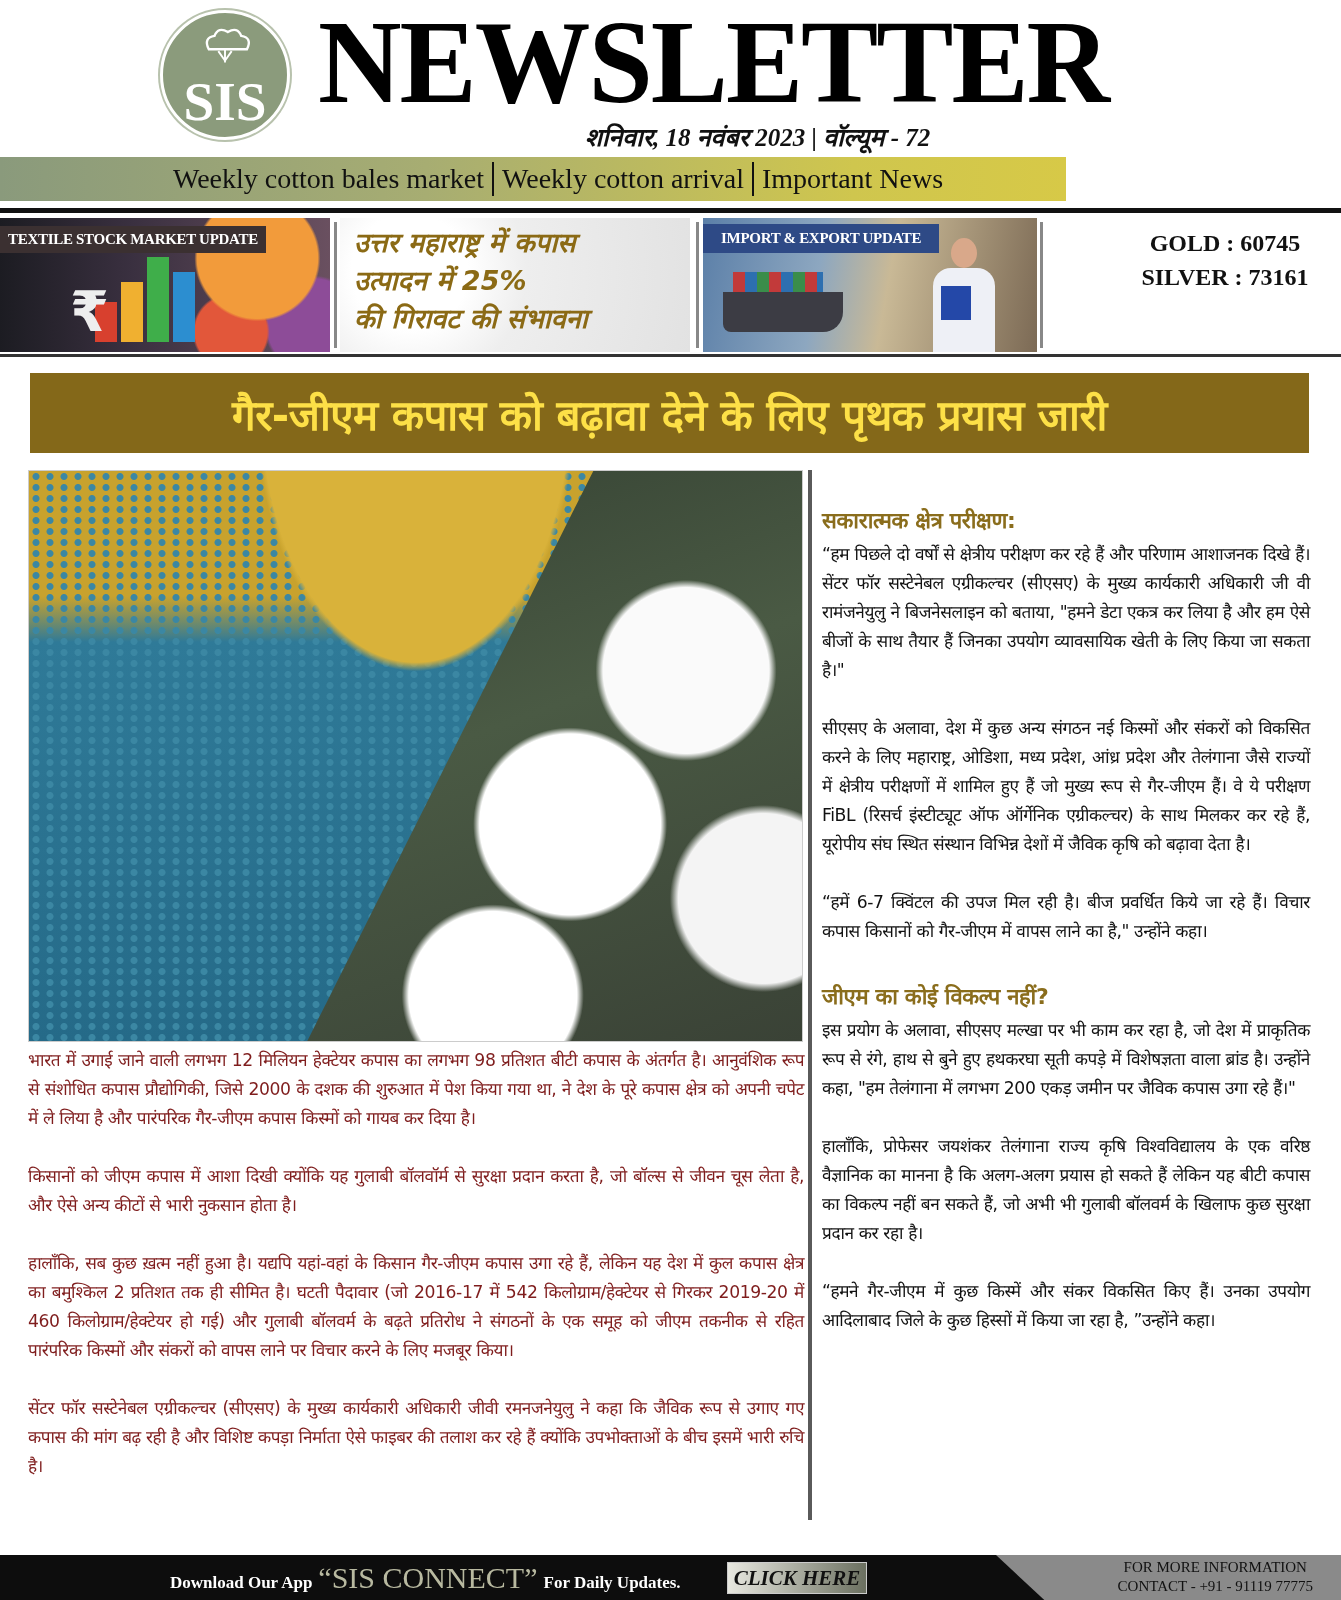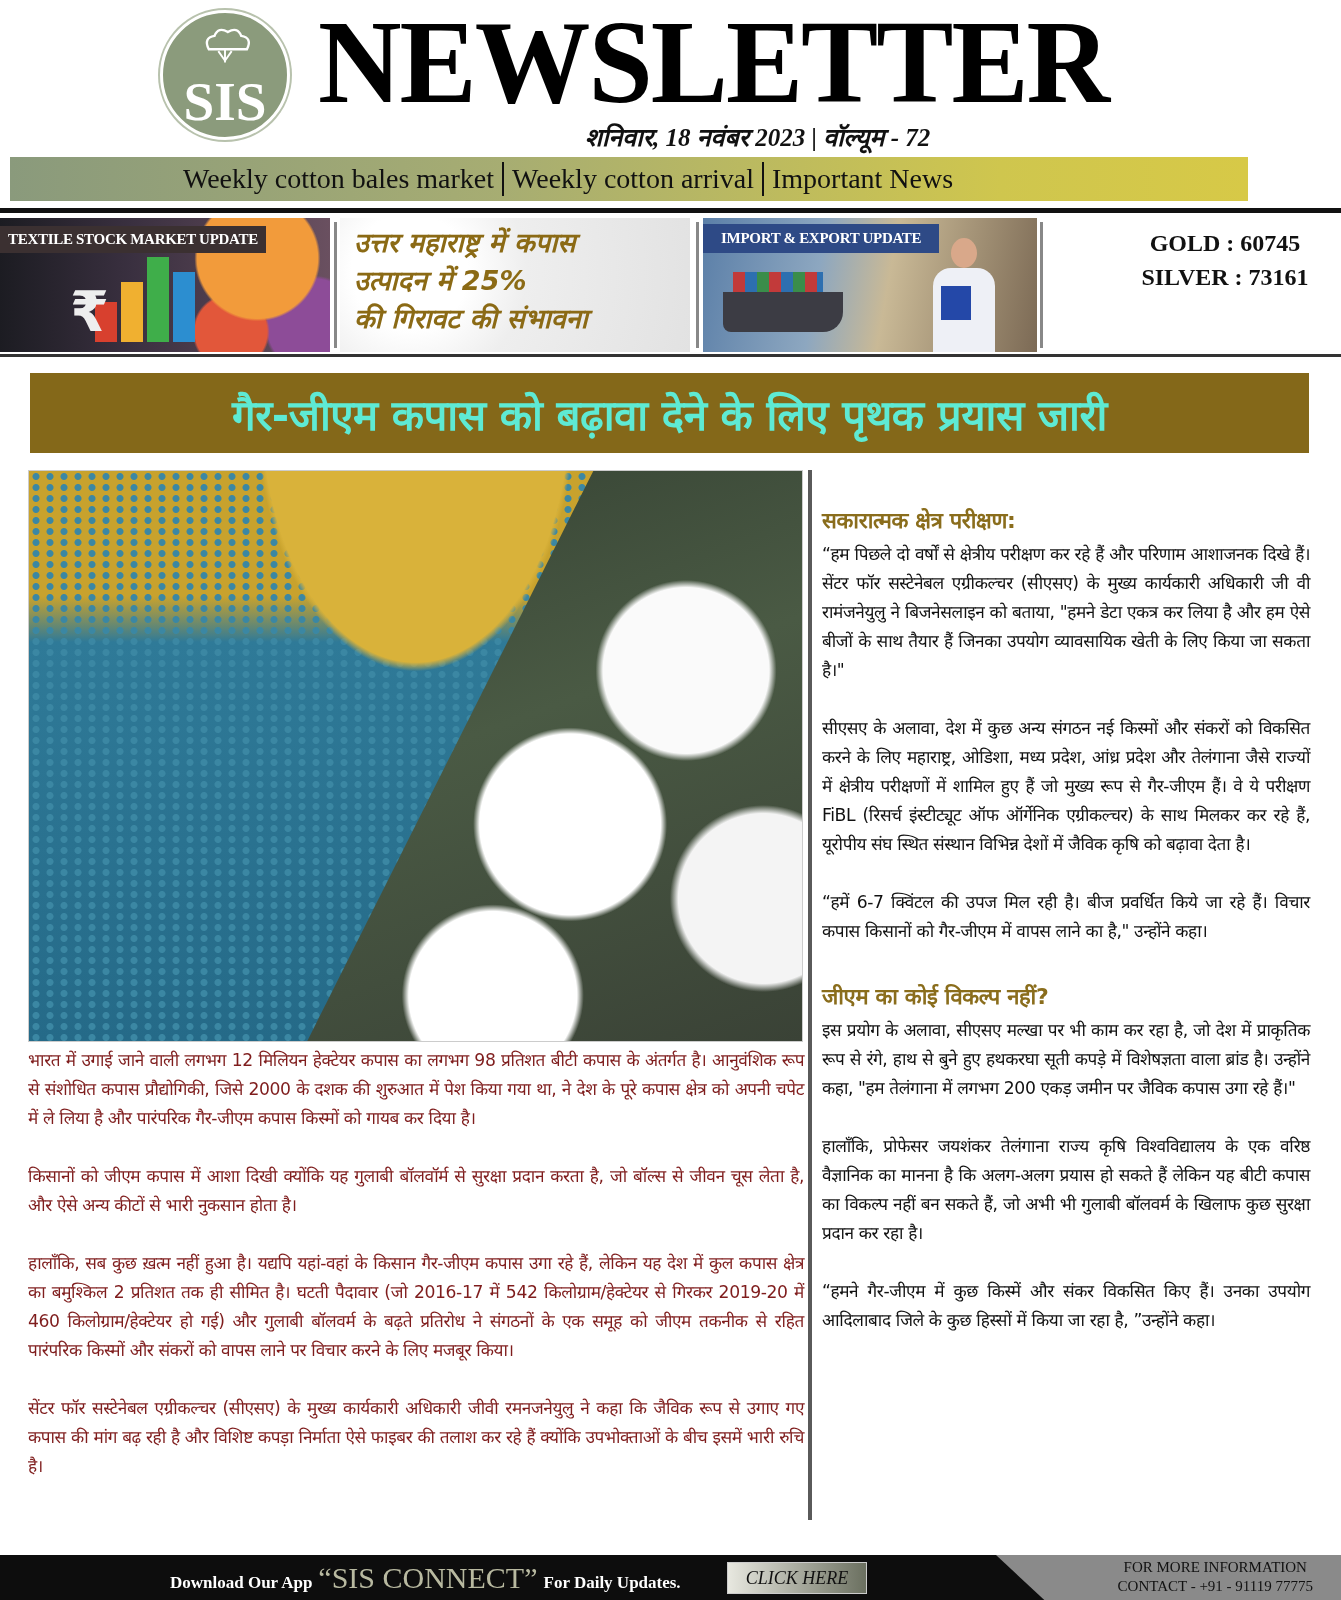--- a/index.html
+++ b/index.html
@@ -9,23 +9,23 @@
   
   .masthead { position: absolute; left: 0; top: 0; width: 1341px; height: 156px; background: #fff; }
   .logo { position: absolute; left: 160px; top: 10px; width: 130px; height: 130px; border-radius: 50%;
           background: #8b9b7c; border: 3px solid #fff; box-shadow: 0 0 0 2px #b8c2ad; }
   .logo svg { width: 100%; height: 100%; }
   .title { position: absolute; left: 318px; top: 4px; font-family: "Liberation Serif", serif; font-weight: bold;
            font-size: 118px; letter-spacing: -2px; line-height: 1; transform: scaleX(0.98); transform-origin: left; color: #000; }
   .dateline { position: absolute; left: 585px; top: 119px; font-family: "Liberation Serif", serif; font-style: italic; font-weight: bold;
               font-size: 25px; color: #111; }
 
-  .navbar { position: absolute; left: 0; top: 157px; width: 1238px; height: 44px;
+  .navbar { position: absolute; left: 0; top: 157px; width: 1066px; height: 44px;
             background: linear-gradient(90deg, #8a9a7c 0%, #a7ad72 40%, #cfc64e 80%, #d7c947 100%);
-            display: flex; align-items: center; padding-left: 165px; margin-left: 10px; }
+            display: flex; align-items: center; padding-left: 165px; }
   .nav-item { font-family: "Liberation Serif", serif; font-size: 28px; color: #111; padding: 0 8px; line-height: 40px; }
   .nav-sep { width: 2px; height: 34px; background: #111; }
 
   .rule-thick { position: absolute; left: 0; top: 208px; width: 1341px; height: 5px; background: #111; }
   .rule-thin  { position: absolute; left: 0; top: 354px; width: 1341px; height: 3px; background: #333; }
 
   
   .banner { position: absolute; top: 218px; height: 134px; overflow: hidden; }
   .b1 { left: 0; width: 330px; background:
         radial-gradient(circle at 78% 30%, #f29b3b 0 22%, transparent 23%),
@@ -51,21 +51,21 @@
   .person .head { position: absolute; left: 18px; top: 0; width: 26px; height: 30px; border-radius: 50%; background: #d9a88a; }
   .person .body { position: absolute; left: 0; top: 30px; width: 62px; height: 90px; background: #eef0f6; border-radius: 18px 18px 0 0; }
   .person .clip { position: absolute; left: 8px; top: 48px; width: 30px; height: 34px; background: #2448a8; }
 
   .prices { position: absolute; left: 1080px; top: 226px; width: 290px; text-align: center; font-family: "Liberation Serif", serif;
             font-weight: bold; font-size: 24px; line-height: 34px; color: #111; }
 
   
   .main-head { position: absolute; left: 30px; top: 373px; width: 1279px; height: 80px; background: #846819;
                display: flex; align-items: center; justify-content: center; }
-  .main-head h1 { font-family: "DejaVu Sans", sans-serif; font-weight: bold; font-size: 42px; color: #5eead4; letter-spacing: -0.5px; }
+  .main-head h1 { font-family: "DejaVu Sans", sans-serif; font-weight: bold; font-size: 42px; color: #fde047; letter-spacing: -0.5px; }
 
   
   .hero { position: absolute; left: 28px; top: 470px; width: 775px; height: 572px; overflow: hidden; border: 1px solid #ccc; }
   .hero .seeds { position: absolute; inset: 0;
                  background:
                    radial-gradient(ellipse at 50% -10%, #d9b23a 0 28%, transparent 29%),
                    radial-gradient(circle, #3b87a3 0 3px, transparent 4px) 0 0 / 14px 11px,
                    linear-gradient(180deg, #c8a22d 0%, #c8a22d 22%, #2f7a98 30%, #256a88 100%); }
   .hero .cotton { position: absolute; inset: 0; clip-path: polygon(73% 0, 100% 0, 100% 100%, 36% 100%);
                   background:
@@ -86,21 +86,21 @@
   .col-right h2 { font-family: "DejaVu Sans", sans-serif; font-weight: bold; font-size: 22px; color: #8a6d1c; line-height: 34px; margin-bottom: 2px; margin-top: 34px; }
 
   
   .footer { position: absolute; left: 0; top: 1555px; width: 1341px; height: 45px; background: #0d0d0d; }
   .footer .grey { position: absolute; right: 0; top: 0; width: 345px; height: 45px; background: #8a8a8a;
                   clip-path: polygon(0 0, 100% 0, 100% 100%, 14% 100%); }
   .footer .cta { position: absolute; left: 170px; top: 6px; font-family: "Liberation Serif", serif; font-weight: bold; color: #fff; font-size: 17px; display: flex; align-items: baseline; gap: 6px; text-align: center; }
   .footer .cta .app { font-size: 30px; color: #b8b9a0; font-weight: normal; }
   .footer .btn { position: absolute; left: 727px; top: 7px; width: 140px; height: 32px; background: linear-gradient(90deg, #e8e8e0, #6b7060);
                  border: 1px solid #ccc; display: flex; align-items: center; justify-content: center;
-                 font-family: "Liberation Serif", serif; font-style: italic; font-weight: normal; font-size: 18px; color: #111; }
+                 font-family: "Liberation Serif", serif; font-style: italic; font-weight: bold; font-size: 21px; color: #111; }
   .footer .info { position: absolute; right: 28px; top: 3px; text-align: center; font-family: "Liberation Serif", serif; color: #111;
                   font-size: 15px; line-height: 19px; }
 </style>
 </head>
 <body>
 
 <div class="masthead">
   <div class="logo">
     <svg viewBox="0 0 130 130">
       <path d="M48 38 q-6 -12 6 -14 q4 -10 14 -4 q10 -6 14 4 q12 2 6 14 z" fill="none" stroke="#fff" stroke-width="2.5"></path>

